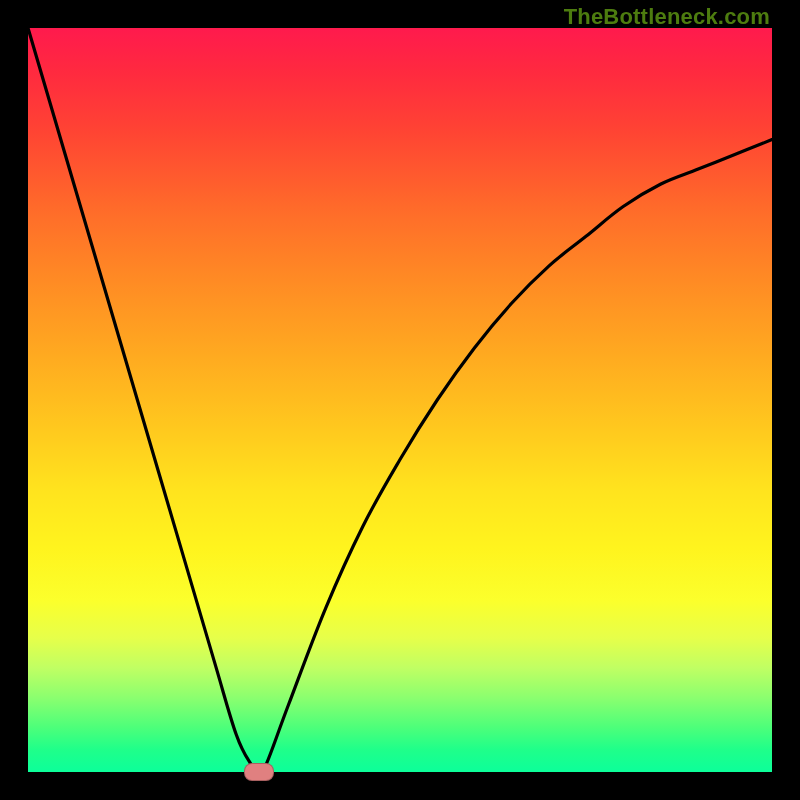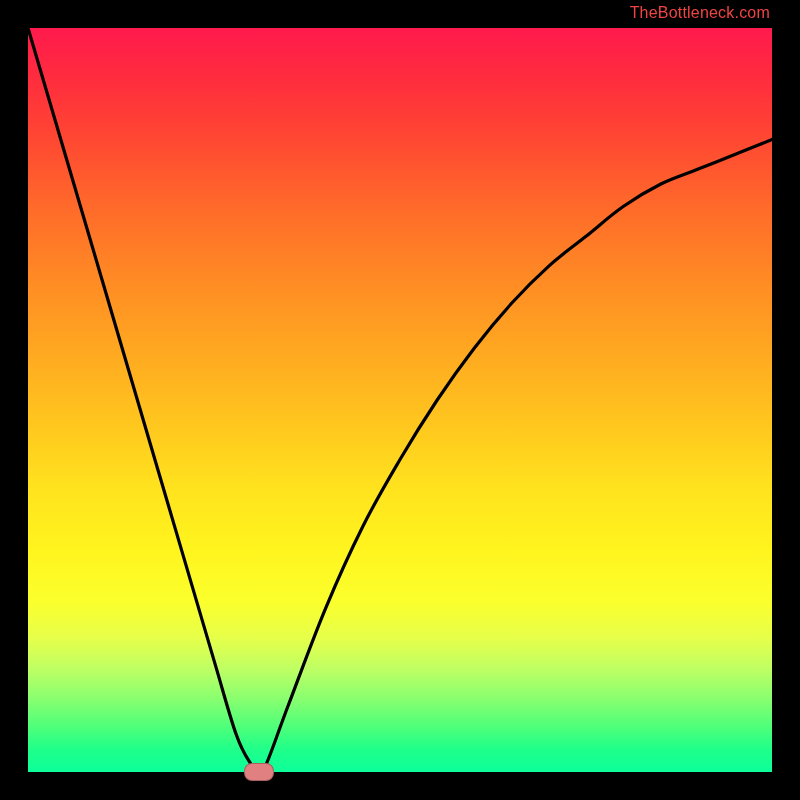--- a/index.html
+++ b/index.html
@@ -40,24 +40,24 @@
       #8bff6f 90%,
       #4dff7a 94%,
       #1fff8a 97%,
       #0cff9a 100%
     );
   }
   .watermark {
     position: absolute;
     top: 4px;
     right: 30px;
-    font-size: 16px;
+    font-size: 22px;
     letter-spacing: 0.2px;
-    color: #ef4444;
-    font-weight: 400;
+    color: #4d7c0f;
+    font-weight: 700;
     user-select: none;
   }
   .marker {
     position: absolute;
     width: 28px;
     height: 16px;
     border-radius: 8px / 8px;
     background: #e08080;
     border: 1px solid rgba(0,0,0,0.25);
     transform: translate(-50%, -50%);

